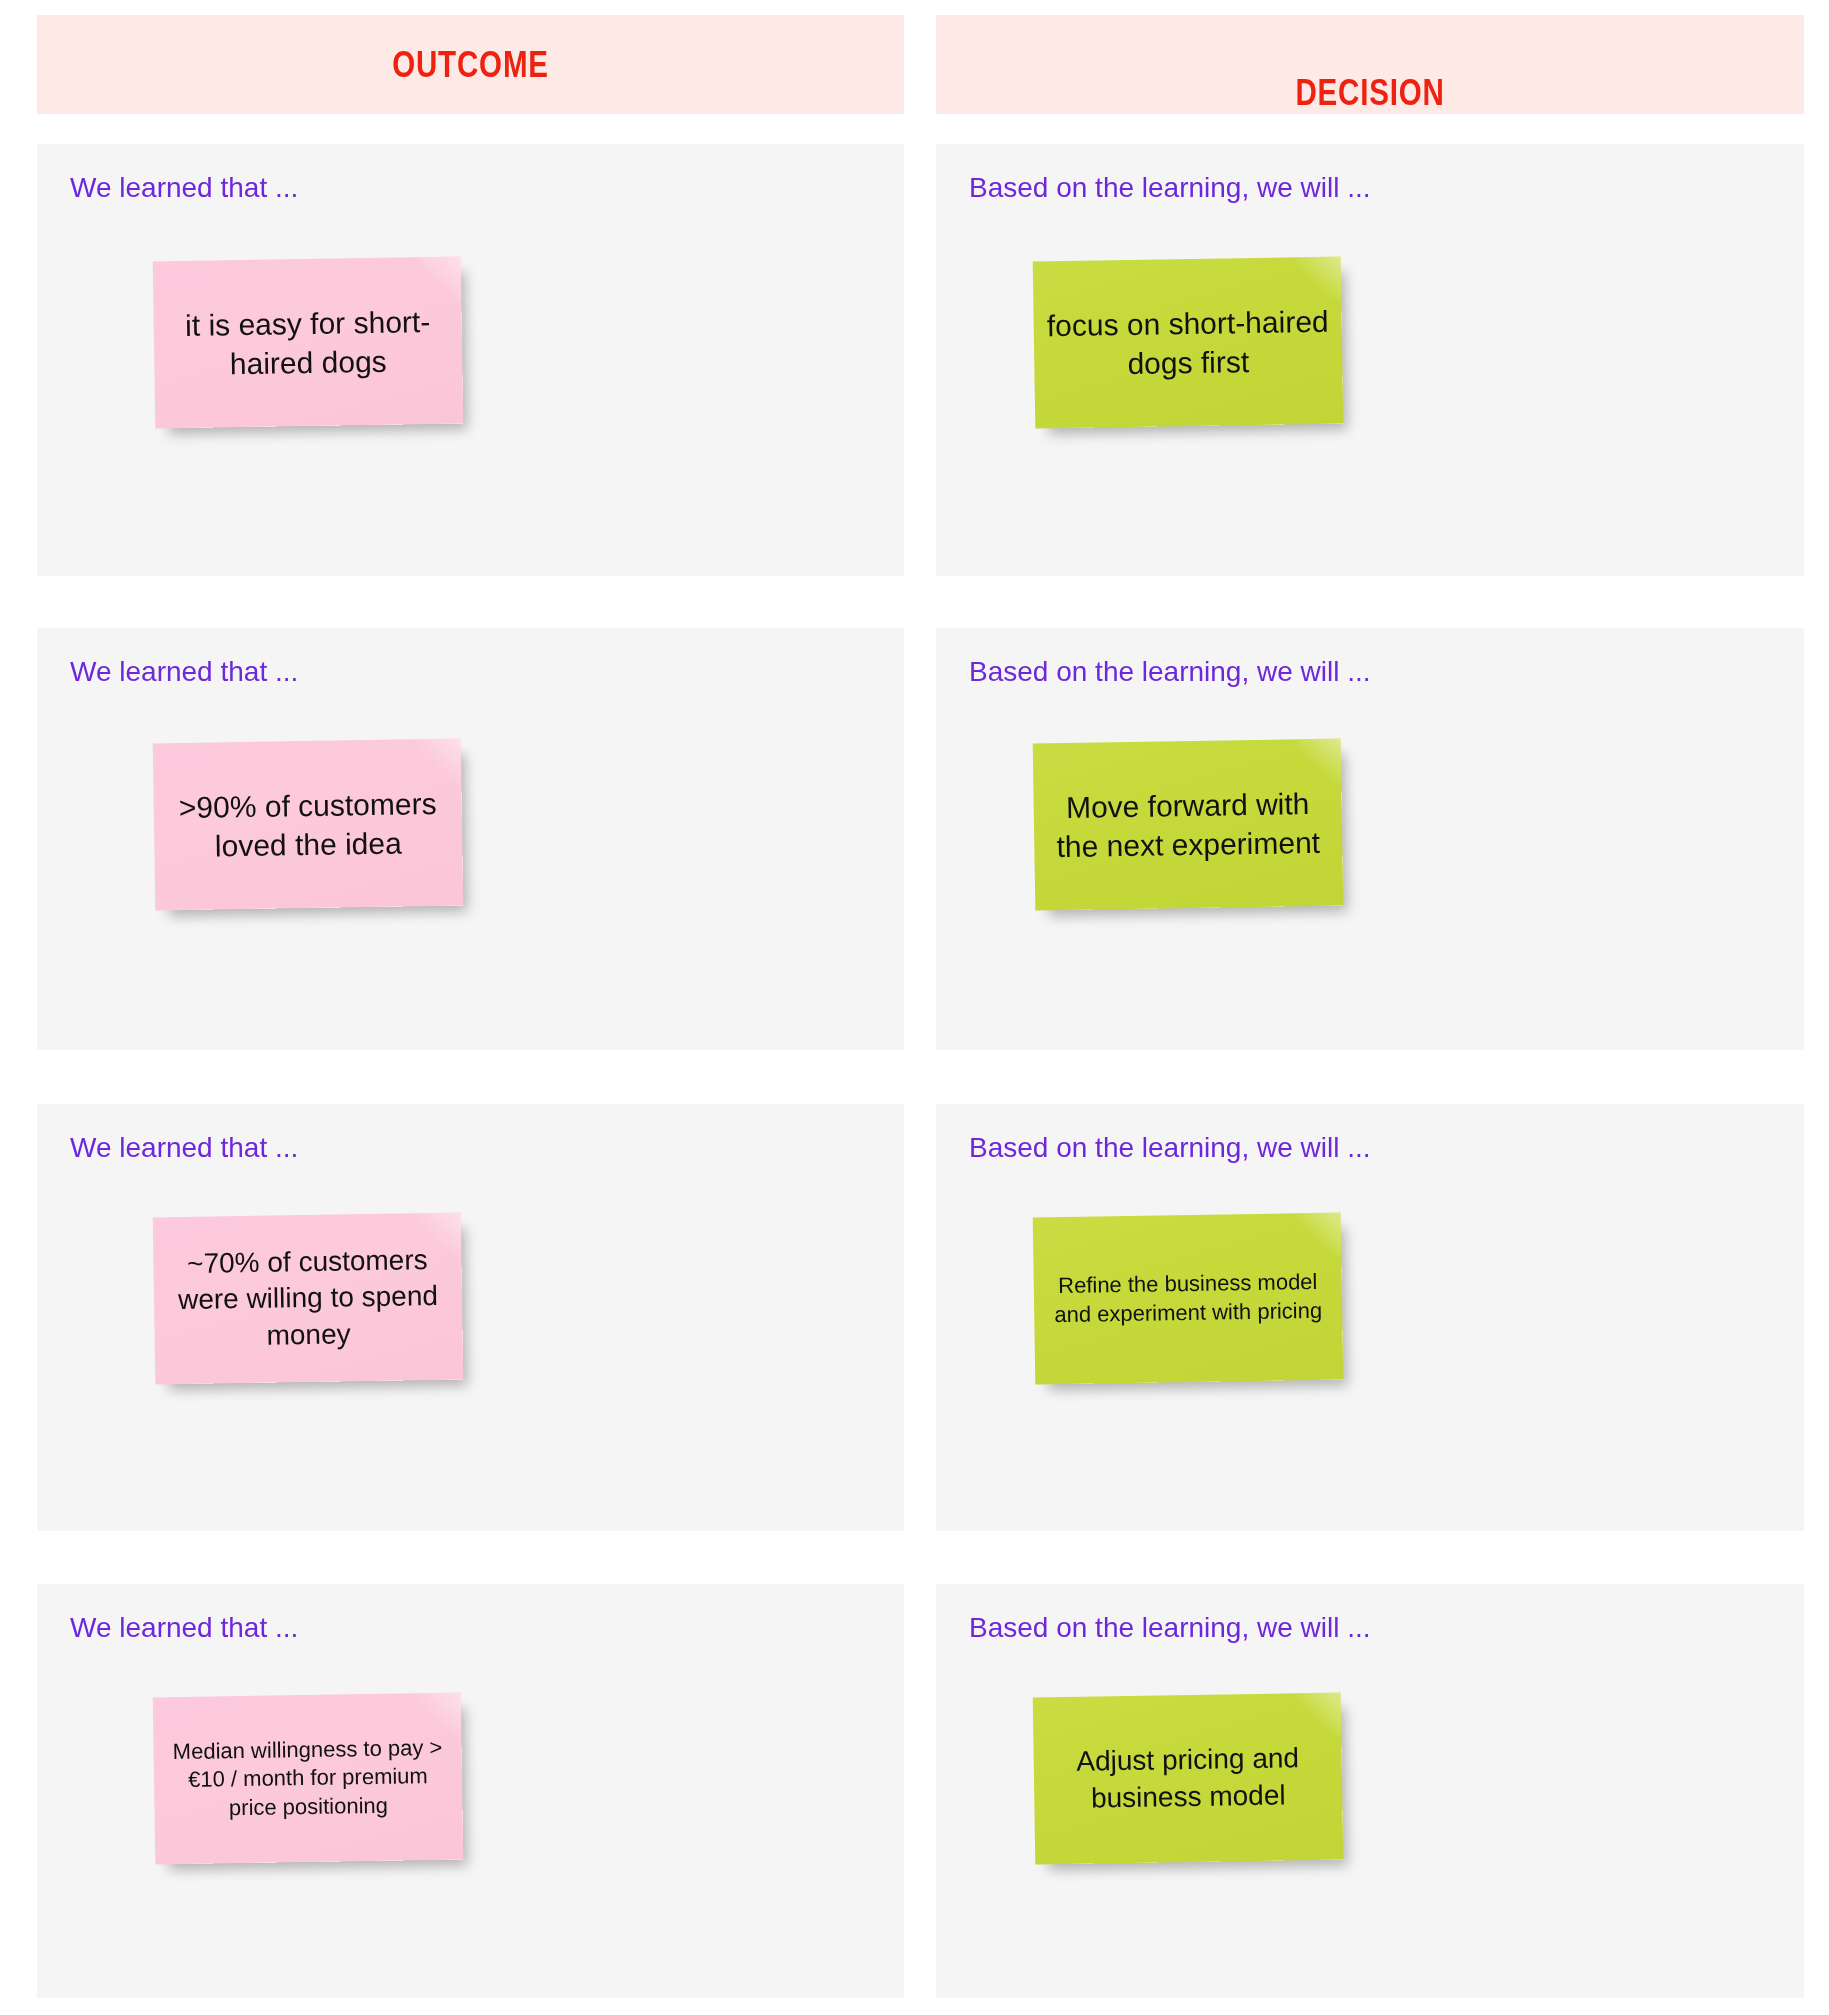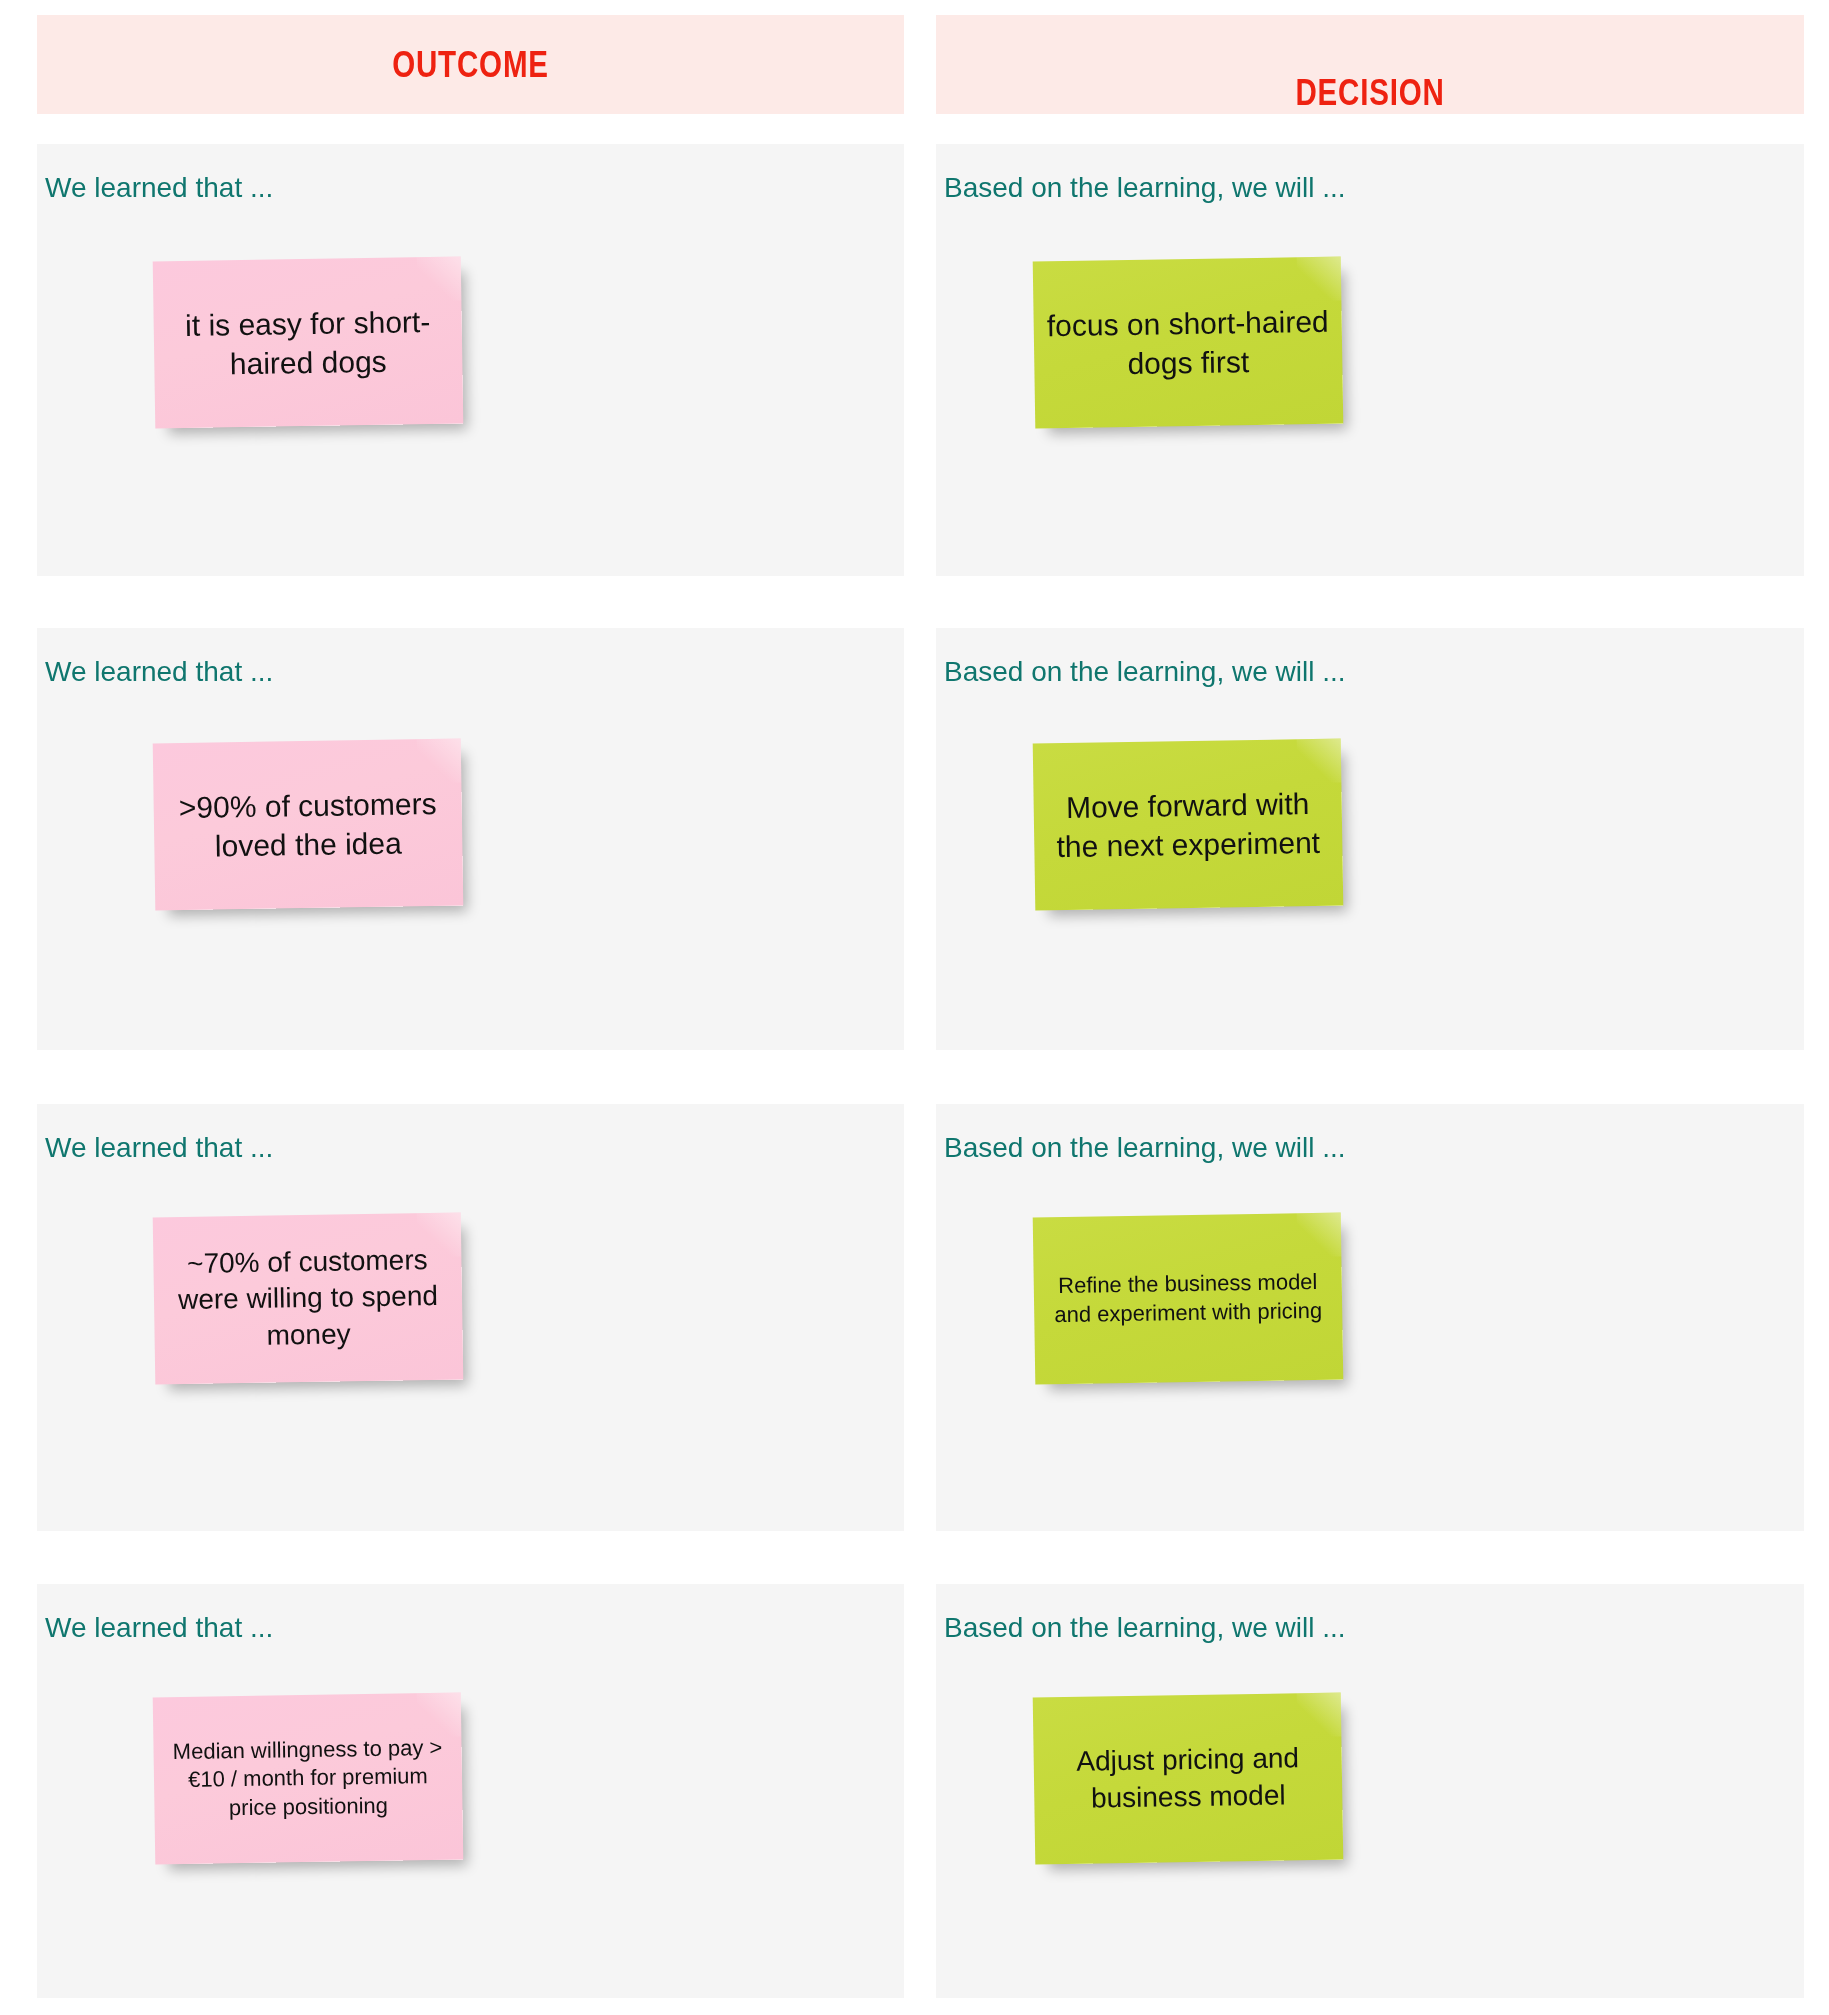--- a/index.html
+++ b/index.html
@@ -39,23 +39,23 @@
   .card{
     position:absolute;
     background:#f5f5f5;
     box-sizing:border-box;
   }
   .card.col-left{left:37px;width:867px;}
   .card.col-right{left:936px;width:868px;}
 
   .card-label{
     position:absolute;
-    left:8px;
+    left:33px;
     font-size:28px;
-    color:#0f766e;
+    color:#6d28d9;
     font-weight:400;
     white-space:nowrap;
   }
 
   
   .note{
     position:absolute;
     box-sizing:border-box;
     display:flex;
     align-items:center;

